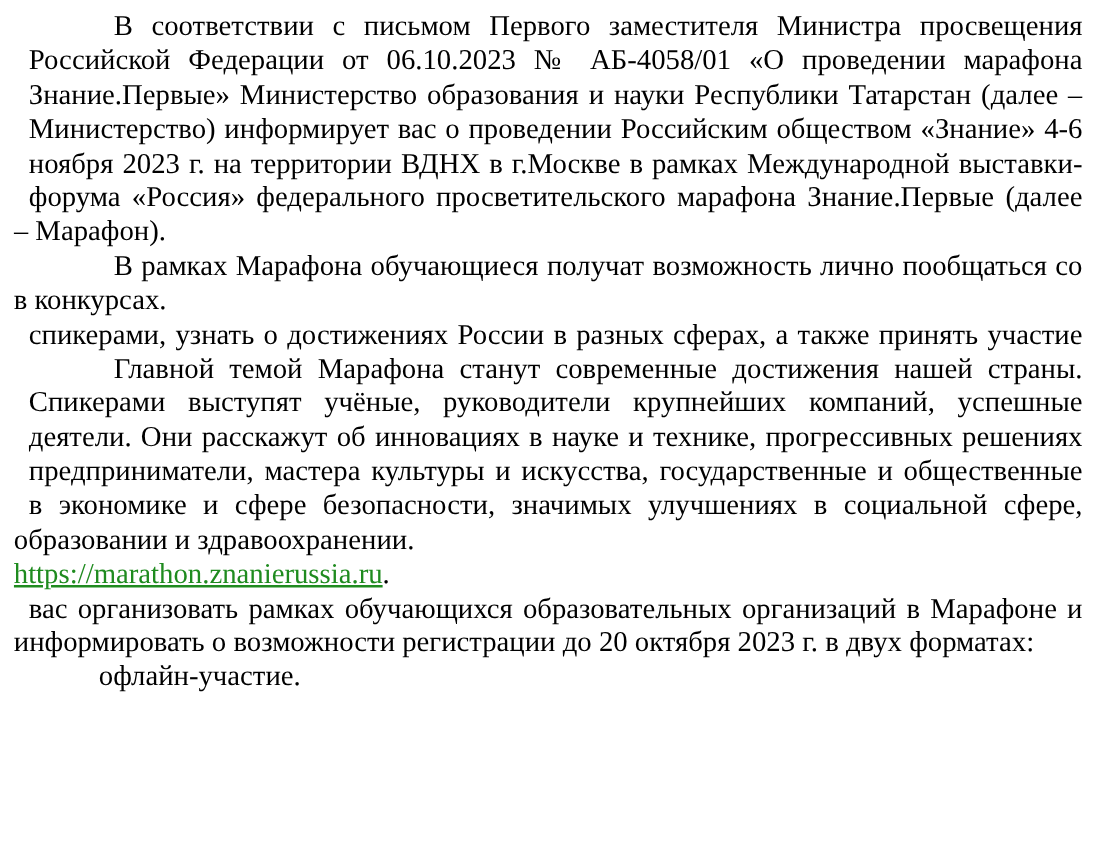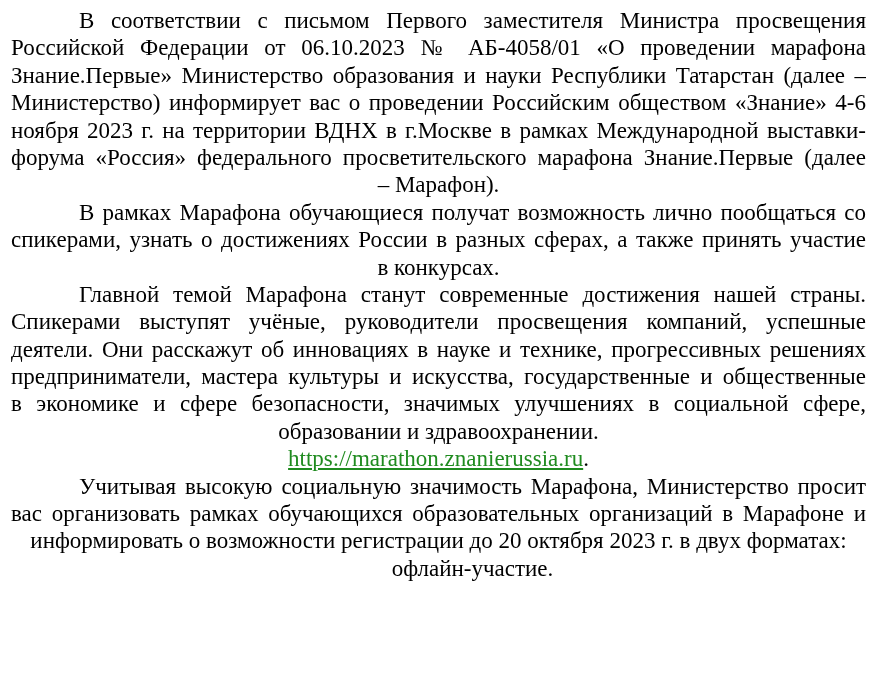--- a/index.html
+++ b/index.html
@@ -19,25 +19,26 @@
     font-size: 23px;
     overflow: hidden;
     padding: 7px 21px 0 11px;
   }
   .paragraph { margin: 0; }
   .line {
     height: 27.4px;
     line-height: 27.4px;
     overflow: hidden;
     white-space: normal;
-    text-align: center;
+    text-align: left;
   }
   .line.j {
     text-align: justify;
     text-align-last: justify;
+    margin-left: 12px;
   }
   .line.ind { text-indent: 68px; }
   .doc-link {
     color: var(--link-color);
     text-decoration: underline;
     text-decoration-color: var(--link-color);
     cursor: pointer;
     margin-top: 20px;
   }
   .link-suffix { color: var(--text-color); }
@@ -50,35 +51,34 @@
       <div class="line j ind">В соответствии с письмом Первого заместителя Министра просвещения</div>
       <div class="line j">Российской Федерации от 06.10.2023 № АБ-4058/01 «О проведении марафона</div>
       <div class="line j">Знание.Первые» Министерство образования и науки Республики Татарстан (далее –</div>
       <div class="line j">Министерство) информирует вас о проведении Российским обществом «Знание» 4-6</div>
       <div class="line j">ноября 2023 г. на территории ВДНХ в г.Москве в рамках Международной выставки-</div>
       <div class="line j">форума «Россия» федерального просветительского марафона Знание.Первые (далее</div>
       <div class="line">– Марафон).</div>
     </div>
     <div class="paragraph">
       <div class="line j ind">В рамках Марафона обучающиеся получат возможность лично пообщаться со</div>
+      <div class="line">в конкурсах.</div>
       <div class="line j">спикерами, узнать о достижениях России в разных сферах, а также принять участие</div>
-      <div class="line">в конкурсах.</div>
     </div>
     <div class="paragraph">
       <div class="line j ind">Главной темой Марафона станут современные достижения нашей страны.</div>
-      <div class="line j">Спикерами выступят учёные, руководители просвещения компаний, успешные</div>
+      <div class="line j">Спикерами выступят учёные, руководители крупнейших компаний, успешные</div>
       <div class="line j">деятели. Они расскажут об инновациях в науке и технике, прогрессивных решениях</div>
       <div class="line j">предприниматели, мастера культуры и искусства, государственные и общественные</div>
       <div class="line j">в экономике и сфере безопасности, значимых улучшениях в социальной сфере,</div>
       <div class="line">образовании и здравоохранении.</div>
     </div>
     <div class="paragraph">
       <div class="line"><a class="doc-link">https://marathon.znanierussia.ru</a><span class="link-suffix">.</span></div>
     </div>
     <div class="paragraph">
-      <div class="line j ind">Учитывая высокую социальную значимость Марафона, Министерство просит</div>
       <div class="line j">вас организовать рамках обучающихся образовательных организаций в Марафоне и</div>
       <div class="line">информировать о возможности регистрации до 20 октября 2023 г. в двух форматах:</div>
     </div>
     <div class="paragraph">
       <div class="line ind">офлайн-участие.</div>
     </div>
   </div>
 
 </body></html>

